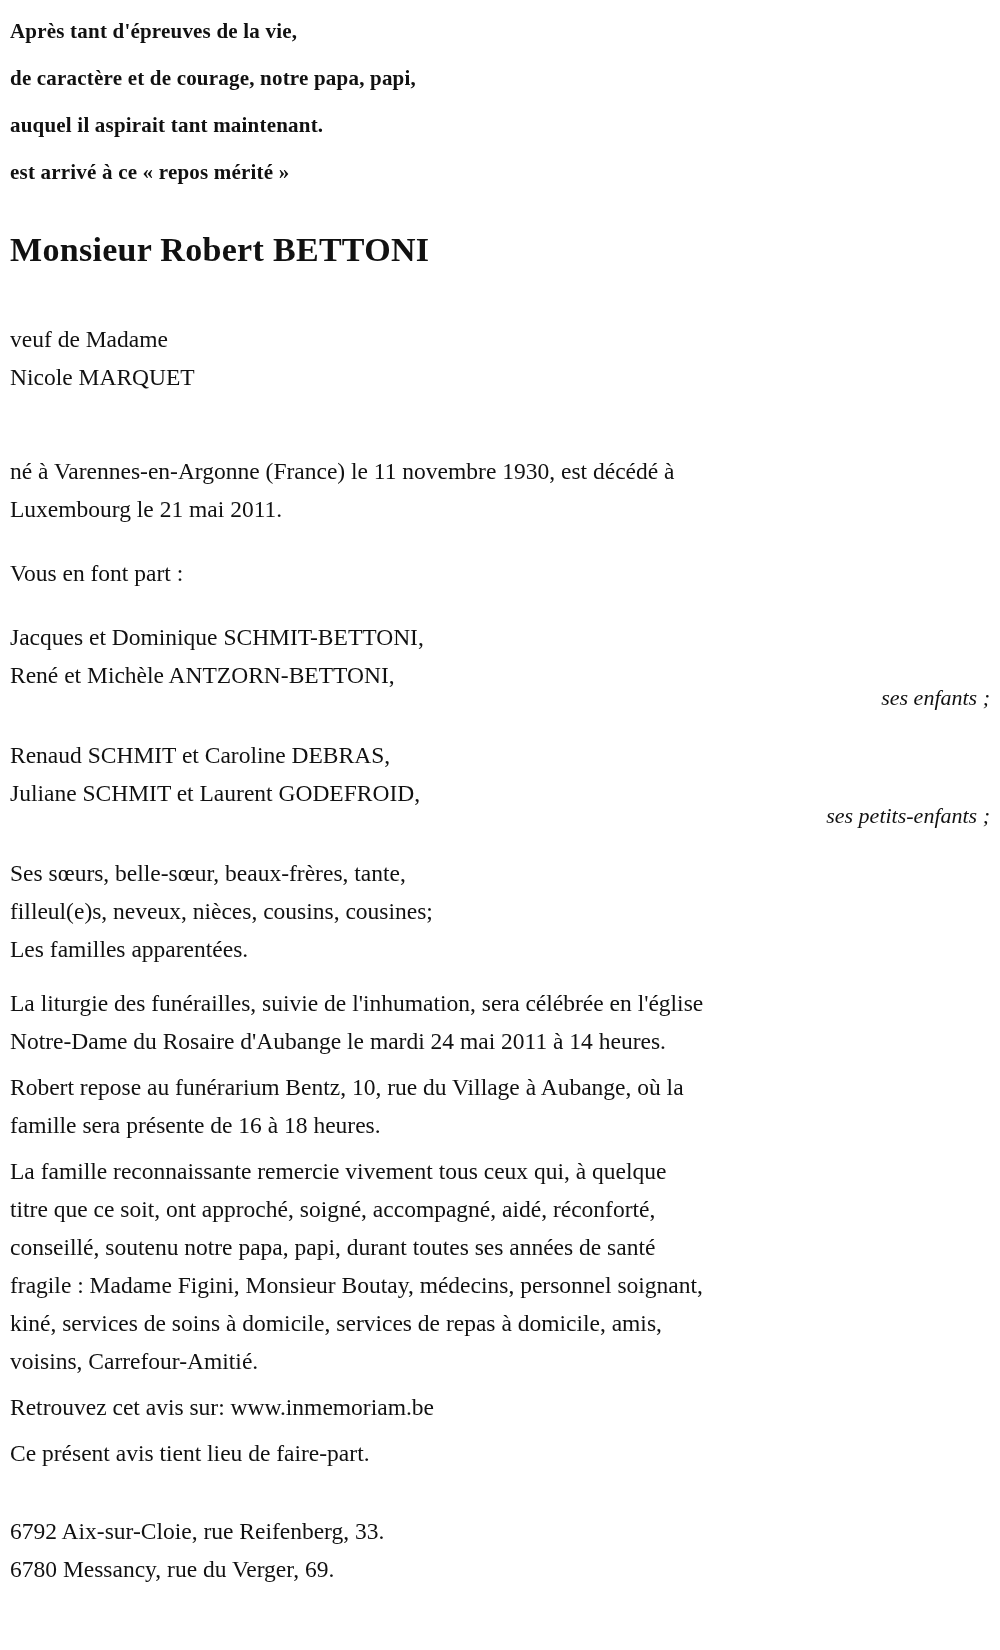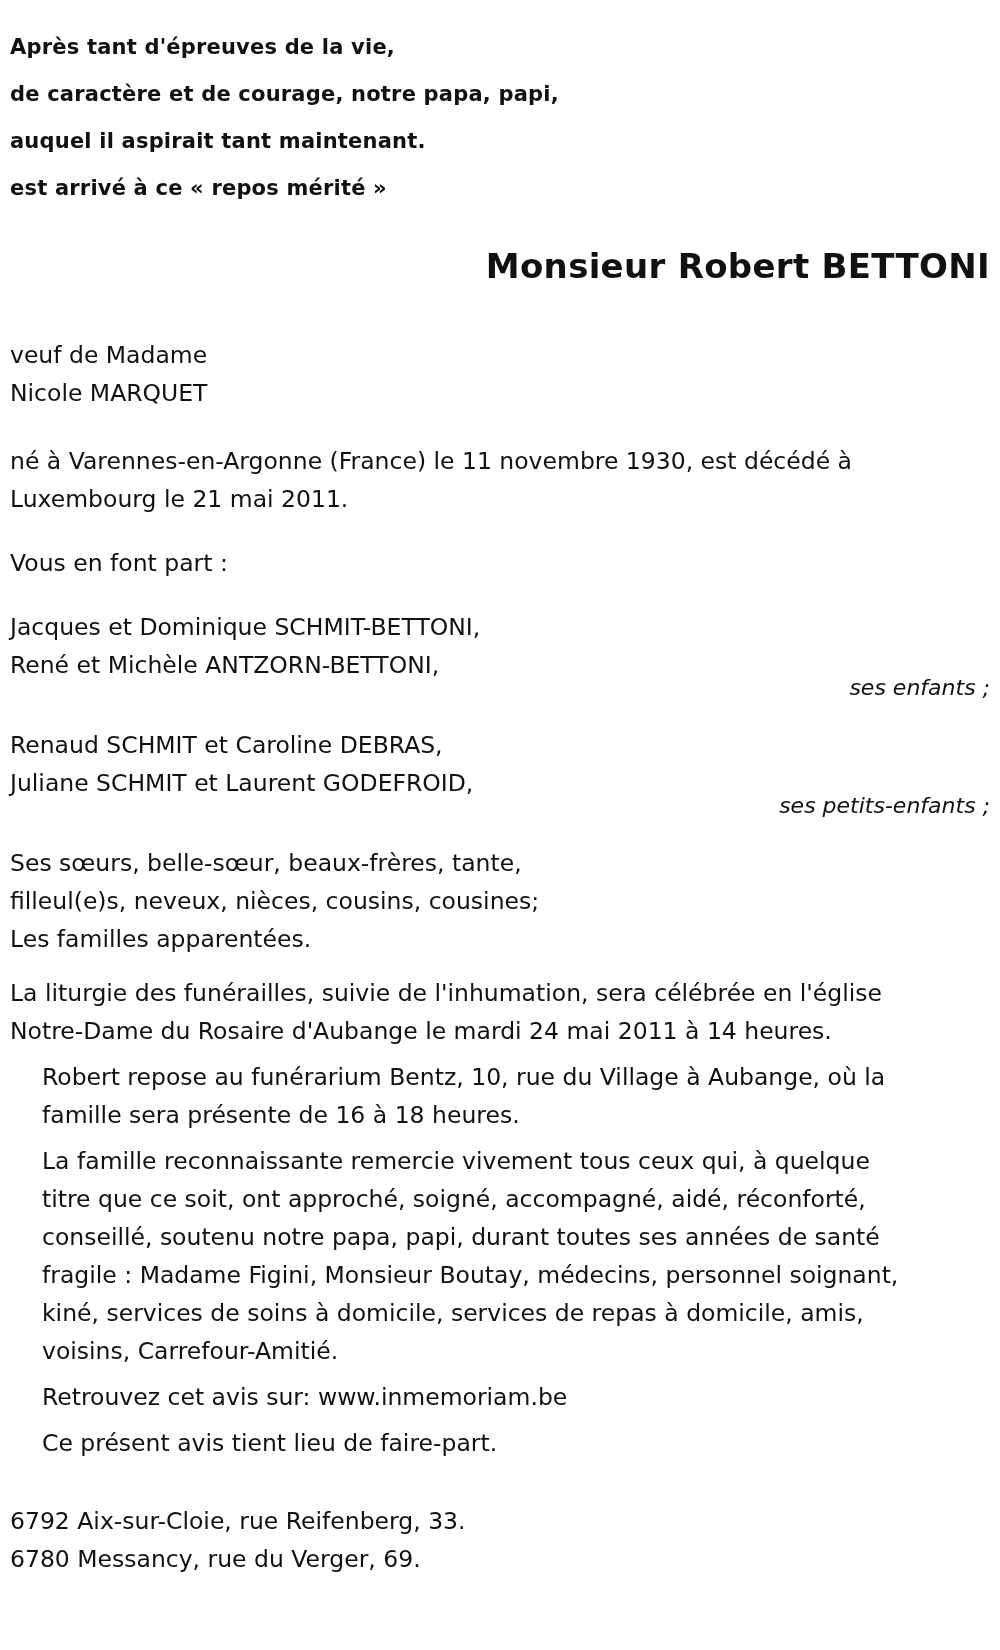--- a/index.html
+++ b/index.html
@@ -2,35 +2,35 @@
 <html><head>
 <meta charset="utf-8">
 <style>
   html, body { margin: 0; padding: 0; background: #ffffff; }
   body {
     width: 1000px; height: 1650px; overflow: hidden;
     font-family: "DejaVu Sans", sans-serif;
     color: #111111;
     position: relative;
   }
-  .page { position: absolute; left: 10px; top: 16px; width: 980px; }
+  .page { position: absolute; left: 10px; top: 0; width: 980px; font-family: Liberation Serif, serif; }
   .intro { margin: 0; padding-top: 8px; }
   .intro-line {
     font-weight: bold; font-size: 21px; line-height: 47px;
     letter-spacing: 0.2px; white-space: nowrap;
   }
   .name {
     font-weight: bold; font-size: 34px; line-height: 40px;
-    margin-top: 34px; letter-spacing: 0.3px; text-align: right;
+    margin-top: 34px; letter-spacing: 0.3px;
   }
   .body-text { font-size: 23.5px; line-height: 38px; }
   .widow { margin-top: 50px; }
-  .birth { margin-top: 30px; }
+  .birth { margin-top: 56px; }
   .gap-s { margin-top: 26px; }
-  .gap-m { margin-top: 8px; margin-left: 32px; }
+  .gap-m { margin-top: 8px; }
   .role {
     font-style: italic; font-size: 22px; line-height: 24px;
     text-align: right; padding-right: 0px; width: 980px; margin-top: -8px;
   }
   .addr { margin-top: 40px; }
 </style>
 </head>
 <body>
 
 <div class="page">

